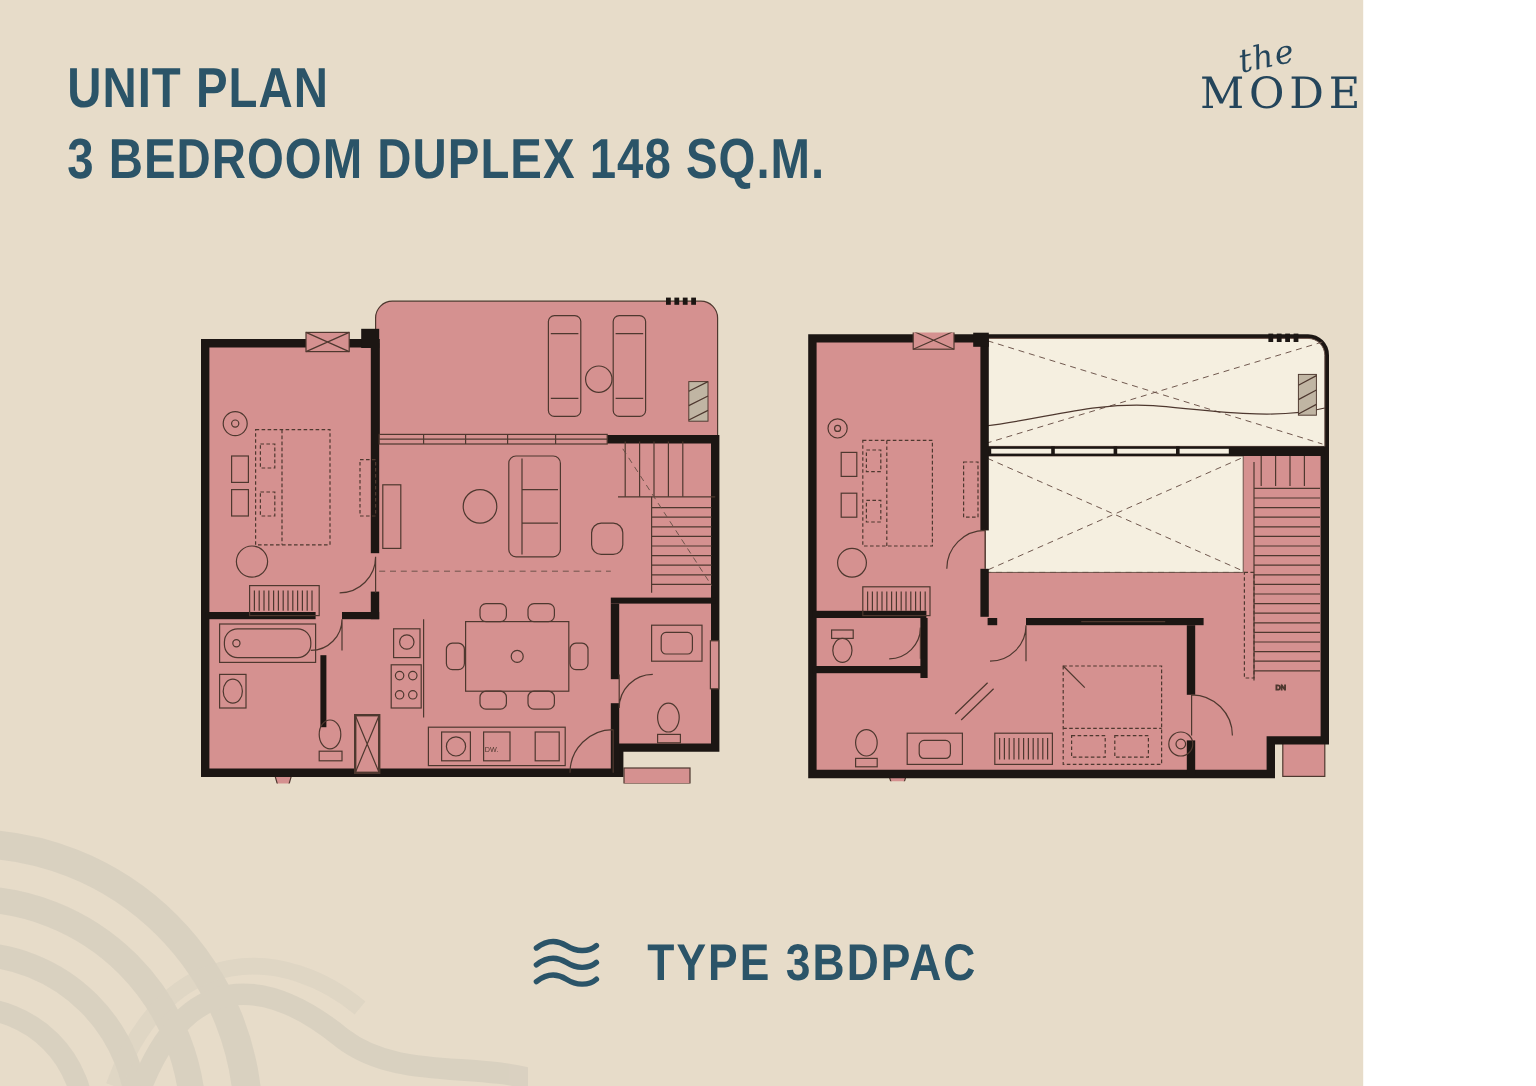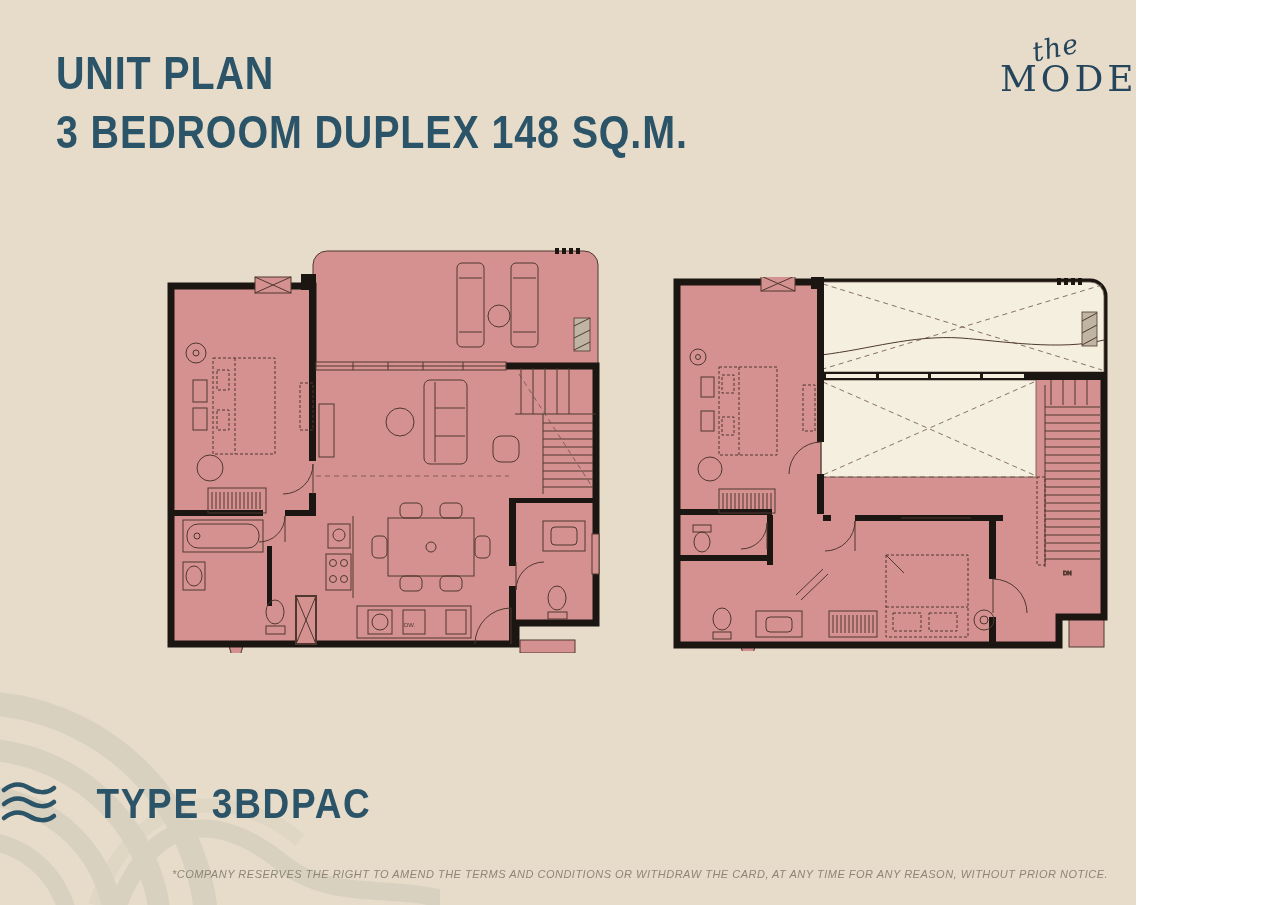--- a/index.html
+++ b/index.html
@@ -24,21 +24,21 @@
     font-family:"DejaVu Serif", serif; font-style:italic; font-size:27px;
     transform:rotate(-12deg); letter-spacing:1px;
   }
   .logo-name{
     position:absolute; left:0; top:28px; width:190px; text-align:center;
     font-family:"DejaVu Serif", serif; font-size:36px; letter-spacing:4px; font-weight:400;
   }
   .plan-svg{position:absolute;}
   .type-badge{
     position:absolute; left:0; top:779px; width:1280px;
-    display:flex; justify-content:flex-start; align-items:center; gap:16px;
+    display:flex; justify-content:center; align-items:center; gap:16px;
   }
   .type-label{
     color:var(--accent); font-weight:700; font-size:43px; letter-spacing:2px;
     transform:scaleX(0.86); white-space:nowrap;
   }
   .disclaimer{
     position:absolute; left:0; top:868px; width:1280px; text-align:center;
     color:var(--muted); font-style:italic; font-size:11px; letter-spacing:0.5px;
   }
   .wallstroke{fill:var(--plan); stroke:var(--wall); stroke-width:7; stroke-linejoin:miter;}
@@ -349,15 +349,14 @@
     <svg width="58" height="46" viewBox="0 0 58 46">
       <g fill="none" stroke="var(--accent)" stroke-width="4.5" stroke-linecap="round">
         <path d="M4,9  C13,2 21,2 29,7 C37,12 47,13 54,7"></path>
         <path d="M4,23 C13,16 21,16 29,21 C37,26 47,27 54,21"></path>
         <path d="M4,37 C13,30 21,30 29,35 C37,40 47,41 54,35"></path>
       </g>
     </svg>
     <div class="type-label">TYPE 3BDPAC</div>
   </div>
 
-  <div class="disclaimer">*COMPANY RESERVES THE RIGHT TO AMEND THE TERMS AND CONDITIONS OR WITHDRAW THE CARD, AT ANY TIME FOR ANY REASON, WITHOUT PRIOR NOTICE.</div>
 
 </div>
 
 </body></html>

